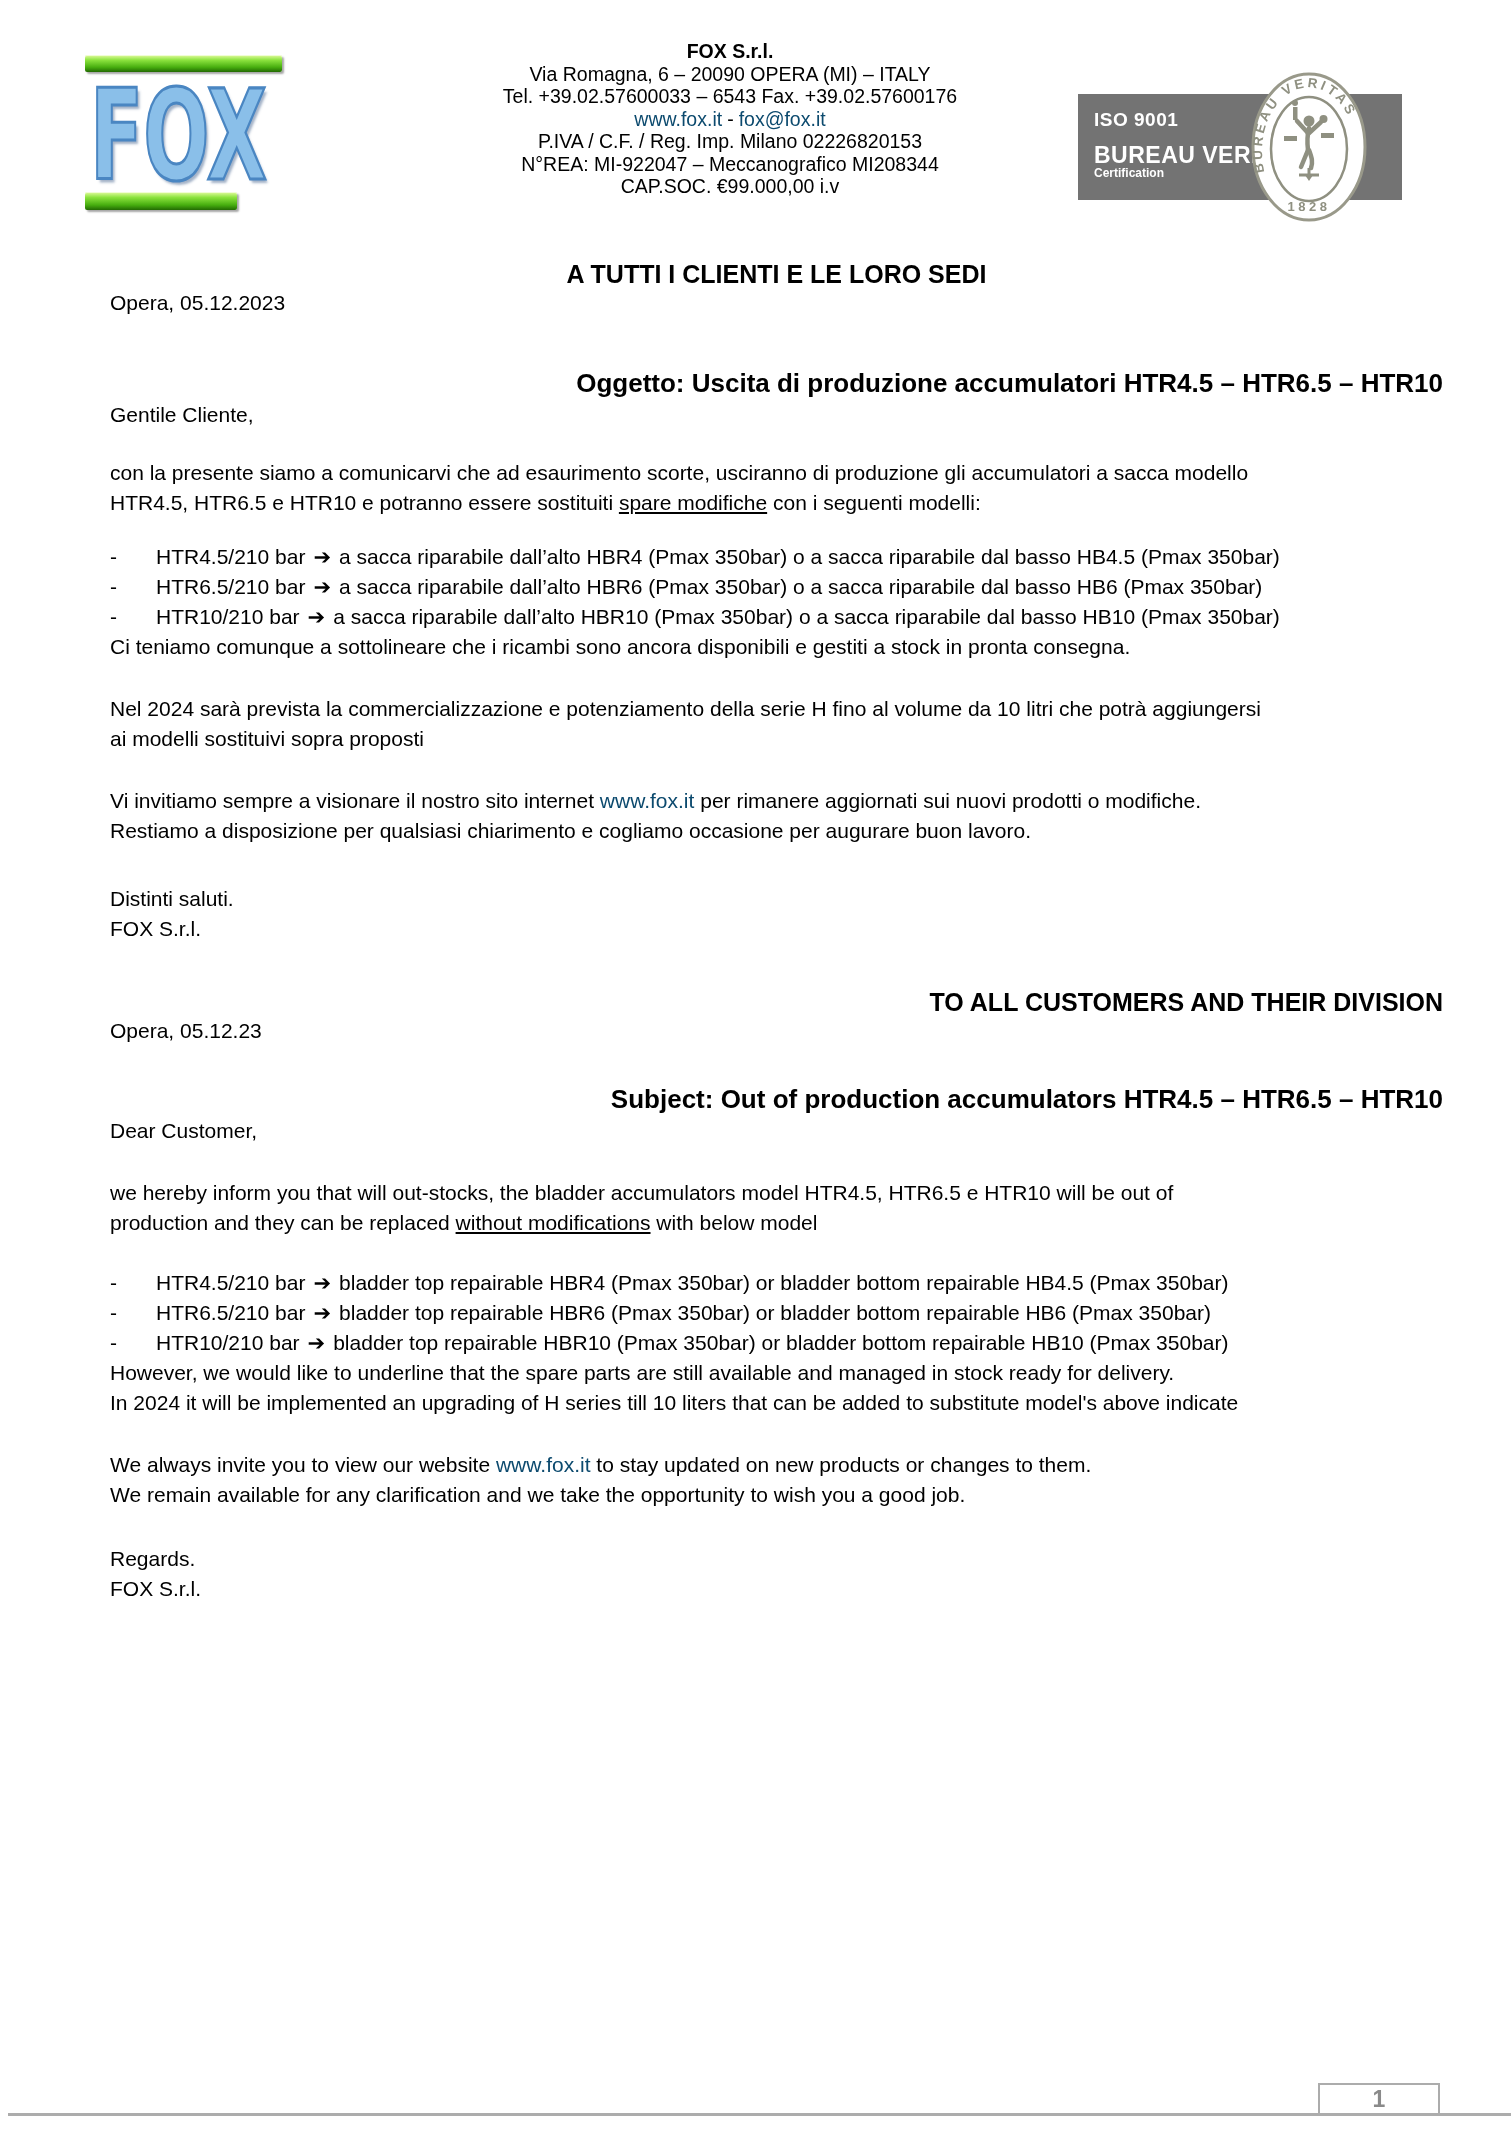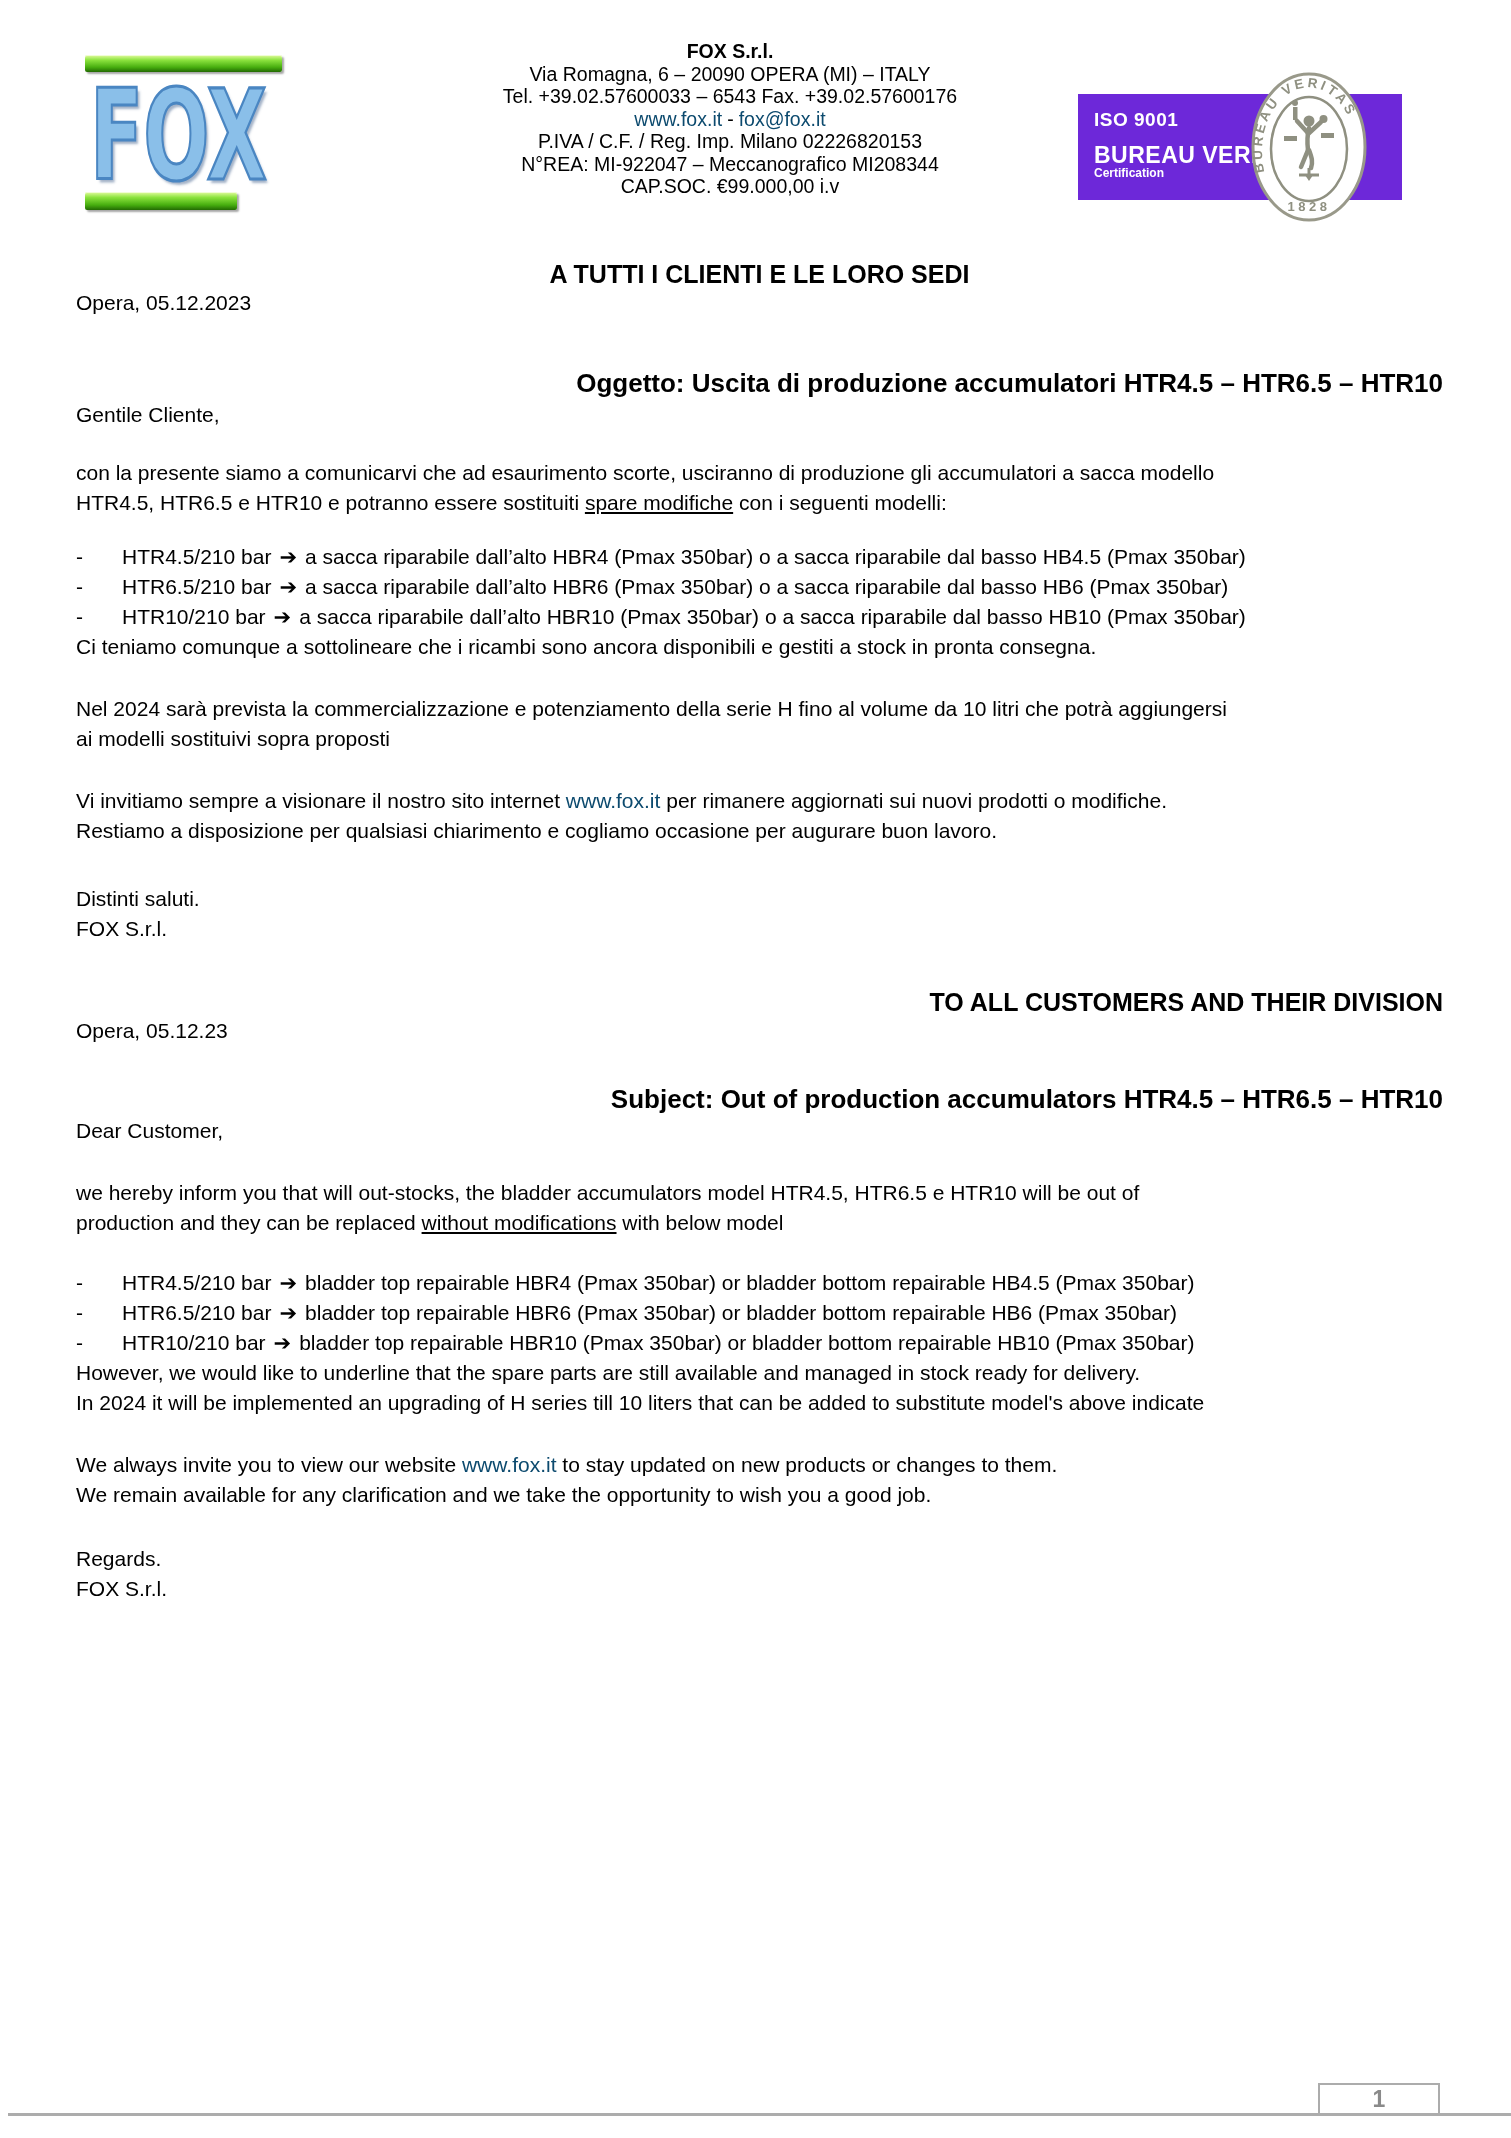--- a/index.html
+++ b/index.html
@@ -2,21 +2,21 @@
 <html><head>
 <meta charset="utf-8">
 <style>
   * { box-sizing: border-box; }
   html,body { margin:0; padding:0; background:#e8e8e8; }
   .page {
     position:relative; width:1511px; height:2138px; margin:0 auto;
     background:#ffffff; font-family:"Liberation Sans",sans-serif; color:#000;
     overflow:hidden;
   }
-  .content { padding:0 68px 0 76px; }
+  .content { padding:0 68px 0 110px; }
   .line, p.para { font-size:21px; line-height:30px; margin:0; }
   .para { margin:0; }
 
   
   .letterhead { position:relative; height:222px; }
   .fox-logo { position:absolute; left:85px; top:55px; width:205px; height:158px; }
   .fox-bar {
     position:absolute; left:0; height:17px; border-radius:2px;
     background:linear-gradient(180deg,#e4fca1 0%,#8ce33e 30%,#47ae0f 72%,#236a03 100%);
     box-shadow:2px 2px 2px rgba(0,0,0,.35), inset 0 1px 0 rgba(255,255,255,.6);
@@ -32,21 +32,21 @@
     white-space:nowrap;
   }
   .company-info { position:absolute; left:430px; top:40px; width:600px; text-align:center; }
   .company-info .row { font-size:19.5px; line-height:22.5px; }
   .company-name { font-weight:bold; font-size:21px; line-height:24px; }
   .link { color:#0c4a6e; cursor:pointer; }
   .sep { margin:0 5px; }
 
   .bv-box {
     position:absolute; left:1078px; top:94px; width:324px; height:106px;
-    background:#6d28d9; color:#fff; padding:15px 0 0 16px;
+    background:#737373; color:#fff; padding:15px 0 0 16px;
   }
   .bv-iso { font-size:19px; font-weight:bold; letter-spacing:.5px; margin-bottom:13px; }
   .bv-brand { font-size:23px; font-weight:bold; letter-spacing:.5px; line-height:1; }
   .bv-cert { font-size:12px; font-weight:bold; line-height:1.15; }
   .bv-medallion { position:absolute; left:1248px; top:70px; width:122px; height:154px; }
 
   
   .h1 {
     text-align:center; font-weight:bold; font-size:25px; line-height:28px;
     margin:38px 0 0;

